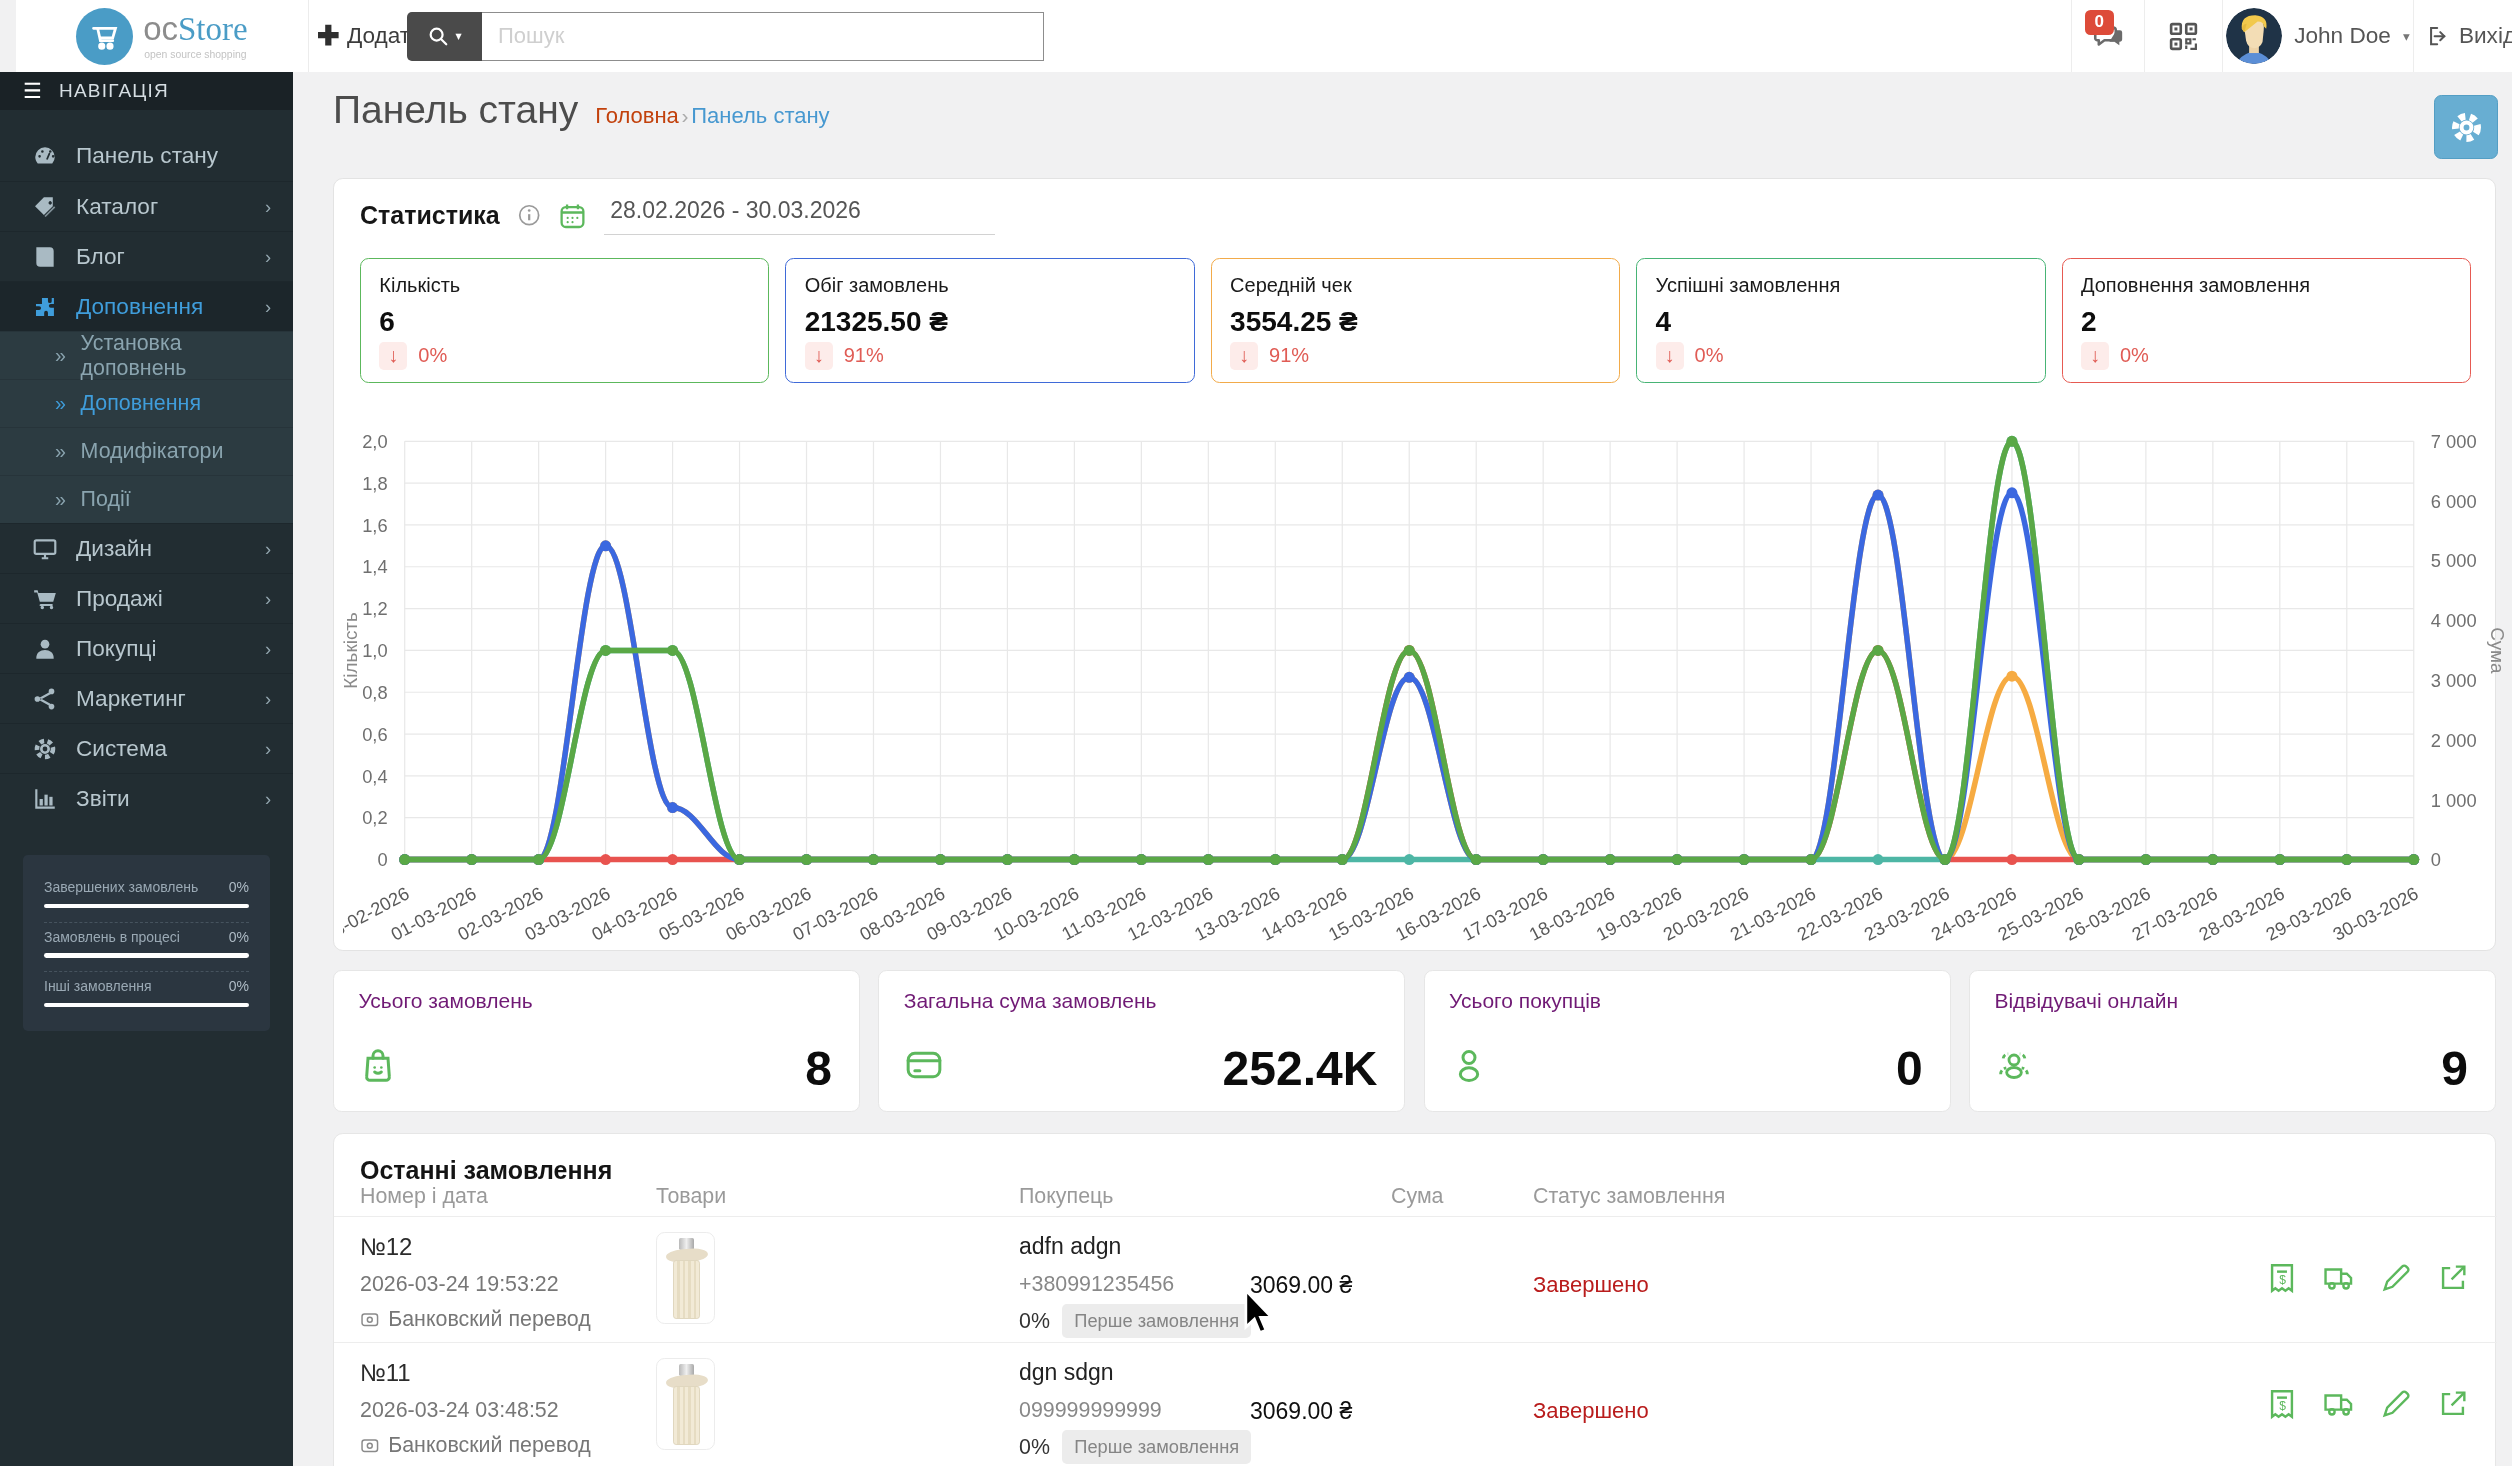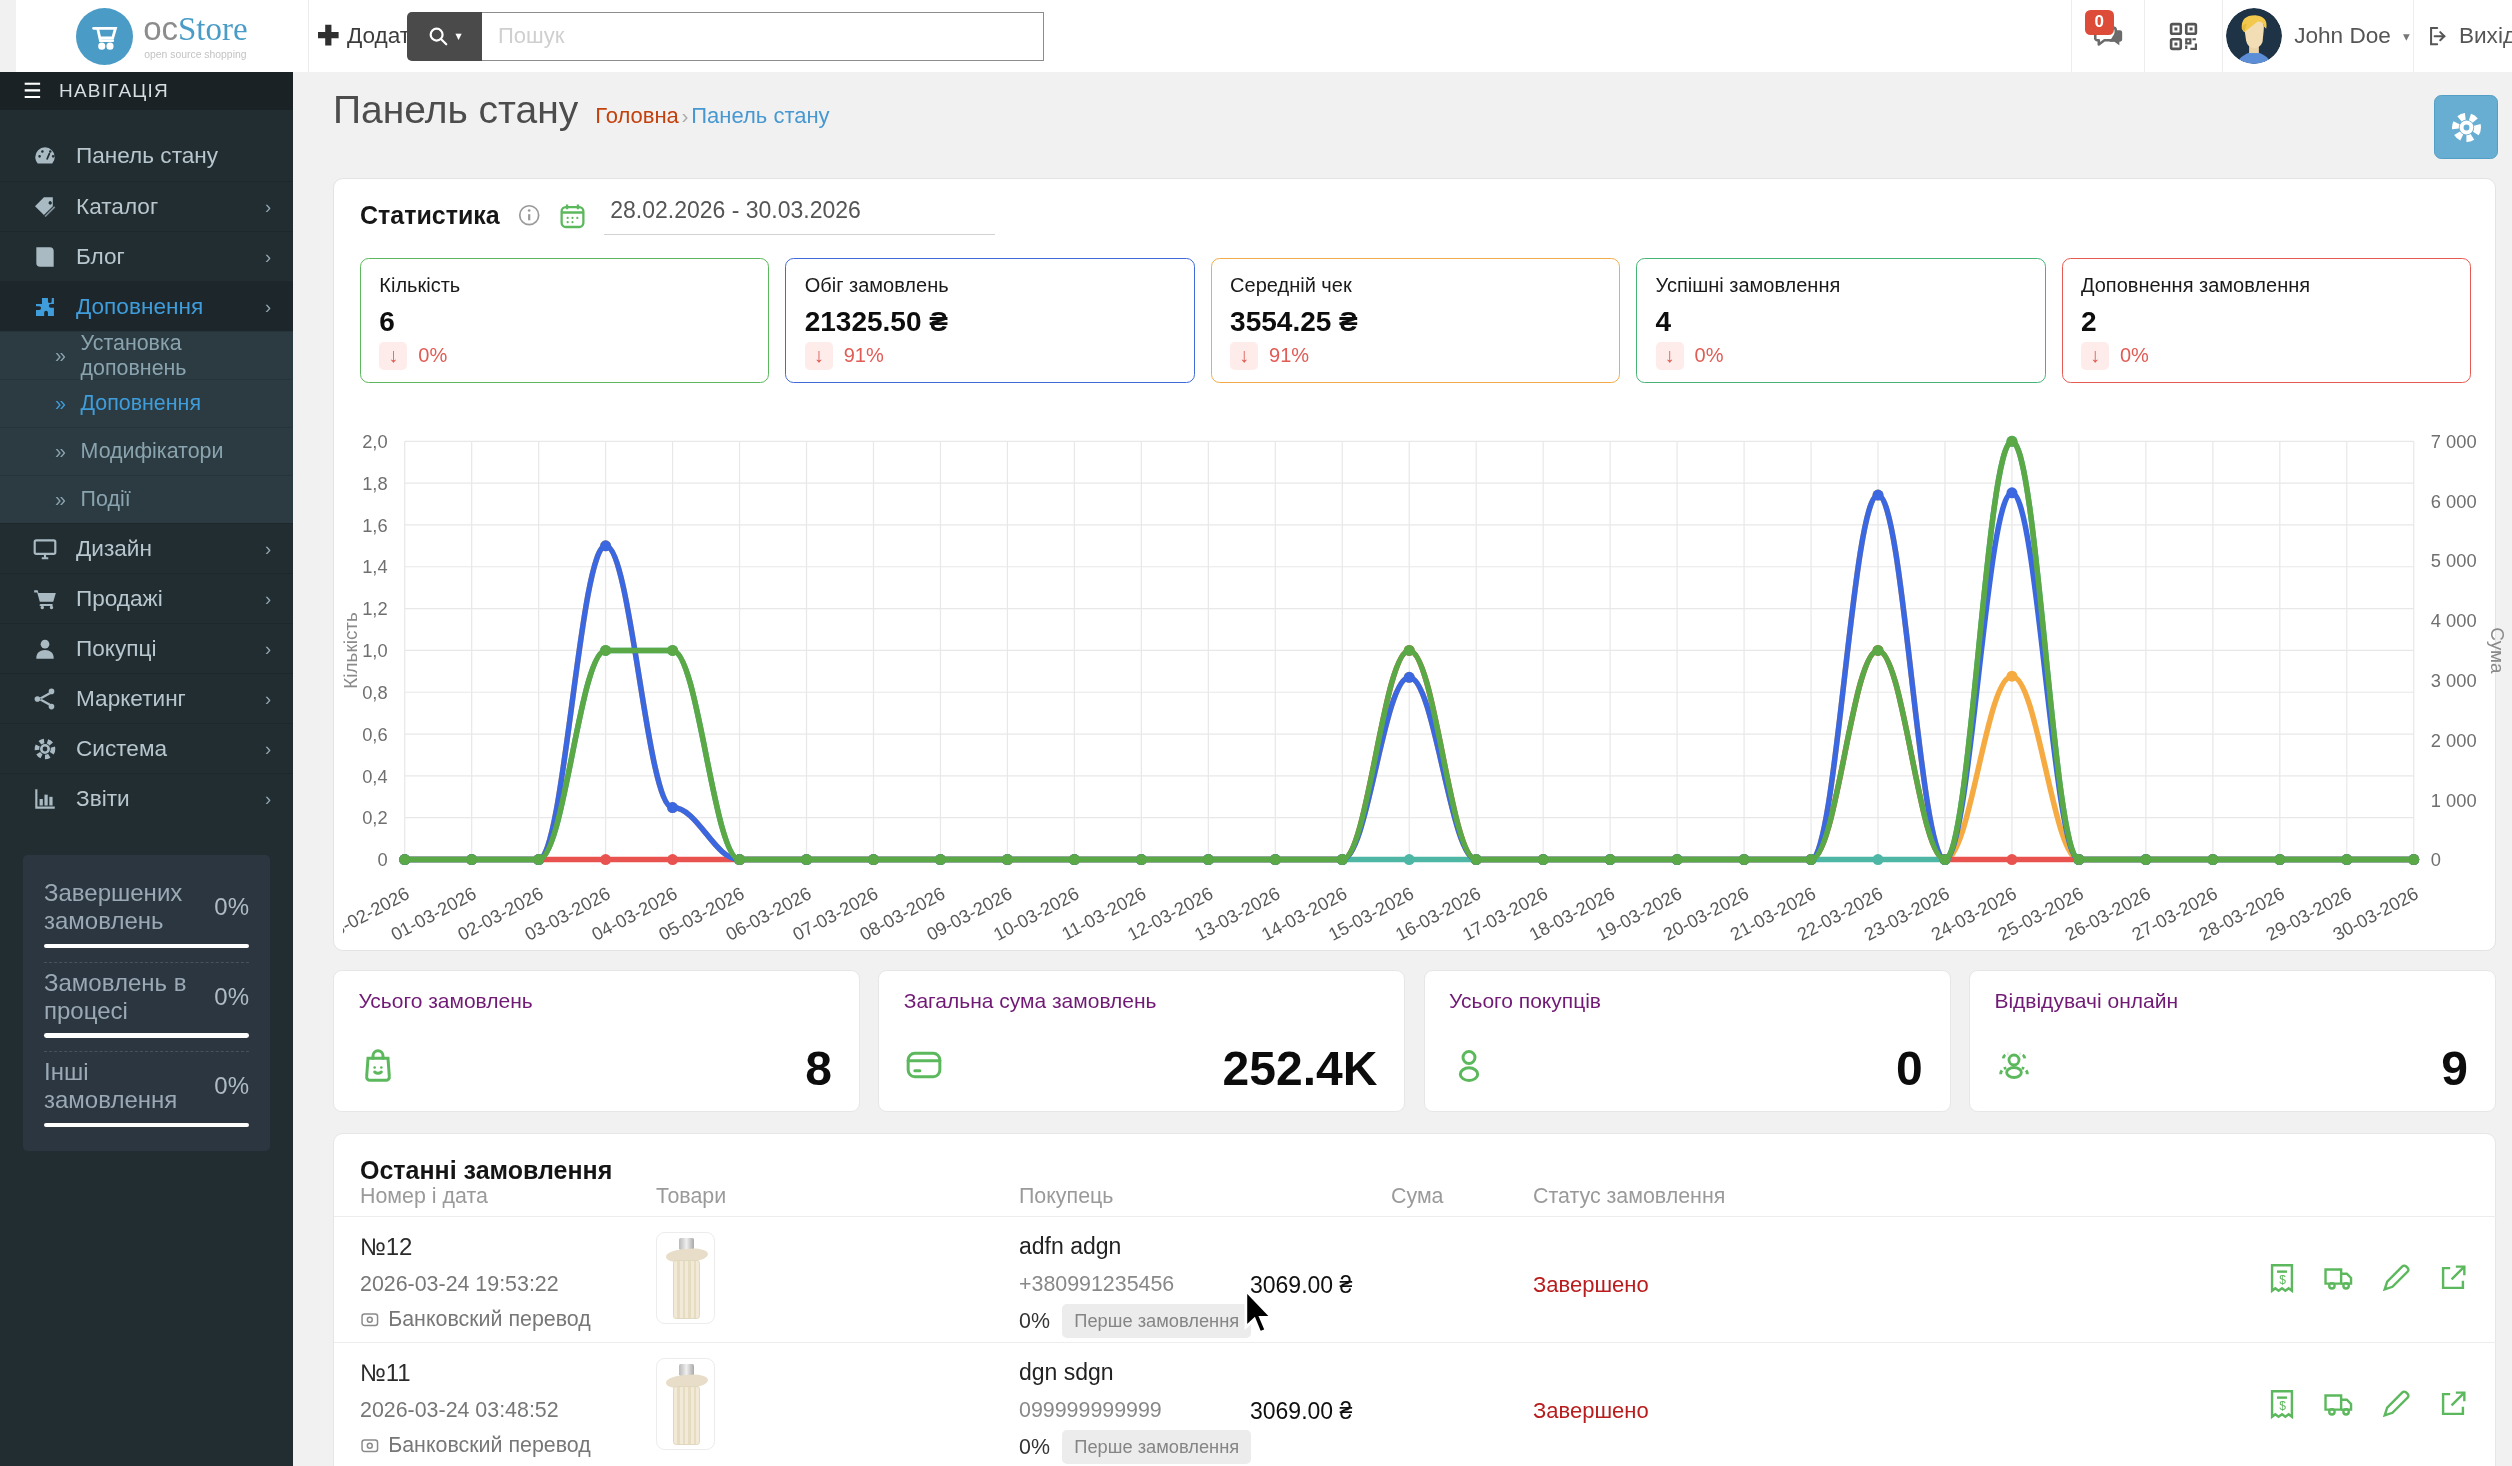--- a/index.html
+++ b/index.html
@@ -44,21 +44,21 @@
   .mitem .chev { margin-left:auto; font-size:18.3px; color:#93a6af; }
   .mitem.active { background:#1c262b; color:#3f9ddb; }
   .mitem.active .mic { color:#3f9ddb; }
   .submenu { background:#2c3b41; }
   .smitem { height:48px; display:flex; align-items:center; padding-left:55px; gap:14.7px; color:#8aa4af; font-size:21.4px; border-top:0.6px solid #27343a; cursor:pointer; }
   .smitem .gg { font-size:19.6px; }
   .smitem.active { color:#3f9ddb; }
   .side-stats { margin:32px 23px 0 23px; background:#2b3640; border-radius:4.9px; padding:18.3px 21px 11px 21px; }
   .ss-row { padding:6.1px 0 13.4px 0; border-bottom:0.6px dashed #46535e; }
   .ss-row:last-child { border-bottom:none; }
-  .ss-top { display:flex; justify-content:space-between; align-items:center; color:#9aa9b4; font-size:24px; margin-bottom:8.6px; }
+  .ss-top { display:flex; justify-content:space-between; align-items:center; color:#9aa9b4; font-size:14px; margin-bottom:8.6px; }
   .ss-val { color:#aebbc5; }
   .ss-bar { height:4.3px; background:#fff; border-radius:2.4px; }
 
   
   .content { position:absolute; left:293px; top:72px; width:2219px; height:1394px; }
   .page-head { position:absolute; left:40px; top:16px; display:flex; align-items:baseline; gap:17px; }
   .page-title { font-size:39px; font-weight:300; color:#4c4c4c; }
   .crumb-home { font-size:22px; color:#c2410c; cursor:pointer; }
   .crumb-sep { font-size:21px; color:#aaa; }
   .crumb-cur { font-size:22px; color:#4798d0; cursor:pointer; }

